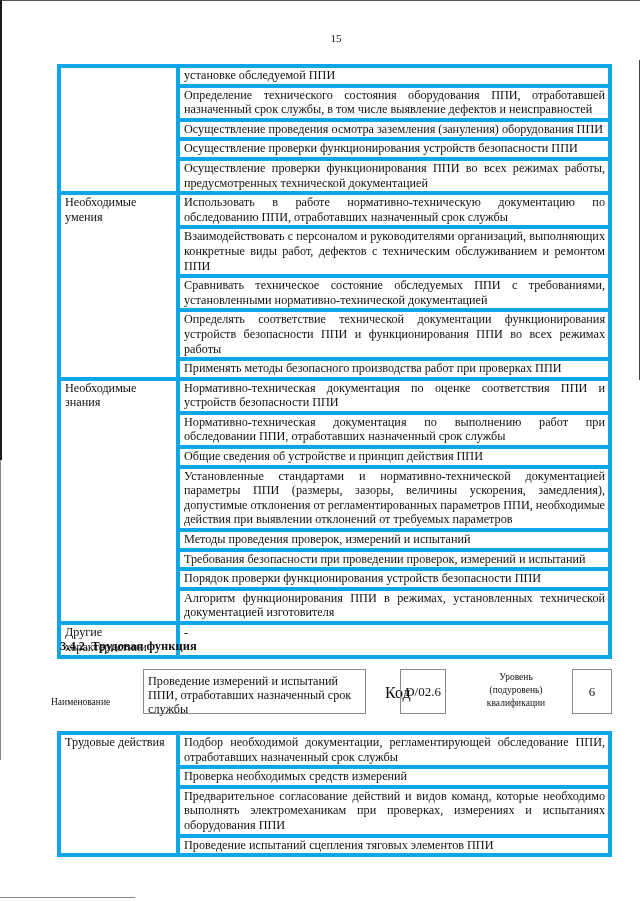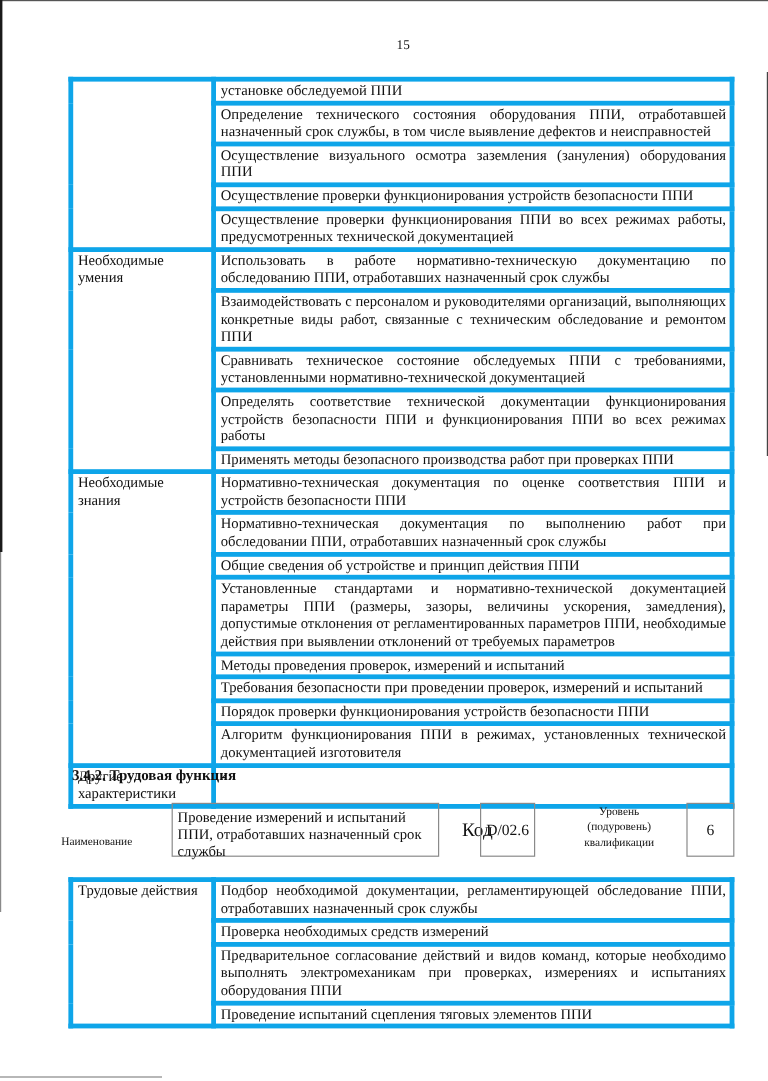--- a/index.html
+++ b/index.html
@@ -127,35 +127,35 @@
   <tbody>
 
     <tr>
       <td class="label" rowspan="5"></td>
       <td class="content">установке обследуемой ППИ</td>
     </tr>
     <tr>
       <td class="content">Определение технического состояния оборудования ППИ, отработавшей назначенный срок службы, в том числе выявление дефектов и неисправностей</td>
     </tr>
     <tr>
-      <td class="content">Осуществление визуального осмотра заземления (зануления) оборудования ППИ</td>
+      <td class="content">Осуществление проведения осмотра заземления (зануления) оборудования ППИ</td>
     </tr>
     <tr>
       <td class="content">Осуществление проверки функционирования устройств безопасности ППИ</td>
     </tr>
     <tr>
       <td class="content">Осуществление проверки функционирования ППИ во всех режимах работы, предусмотренных технической документацией</td>
     </tr>
 
     <tr>
       <td class="label" rowspan="5">Необходимые умения</td>
       <td class="content">Использовать в работе нормативно-техническую документацию по обследованию ППИ, отработавших назначенный срок службы</td>
     </tr>
     <tr>
-      <td class="content">Взаимодействовать с персоналом и руководителями организаций, выполняющих конкретные виды работ, связанные с техническим обследование и ремонтом ППИ</td>
+      <td class="content">Взаимодействовать с персоналом и руководителями организаций, выполняющих конкретные виды работ, дефектов с техническим обслуживанием и ремонтом ППИ</td>
     </tr>
     <tr>
       <td class="content">Сравнивать техническое состояние обследуемых ППИ с требованиями, установленными нормативно-технической документацией</td>
     </tr>
     <tr>
       <td class="content">Определять соответствие технической документации функционирования устройств безопасности ППИ и функционирования ППИ во всех режимах работы</td>
     </tr>
     <tr>
       <td class="content">Применять методы безопасного производства работ при проверках ППИ</td>
     </tr>

